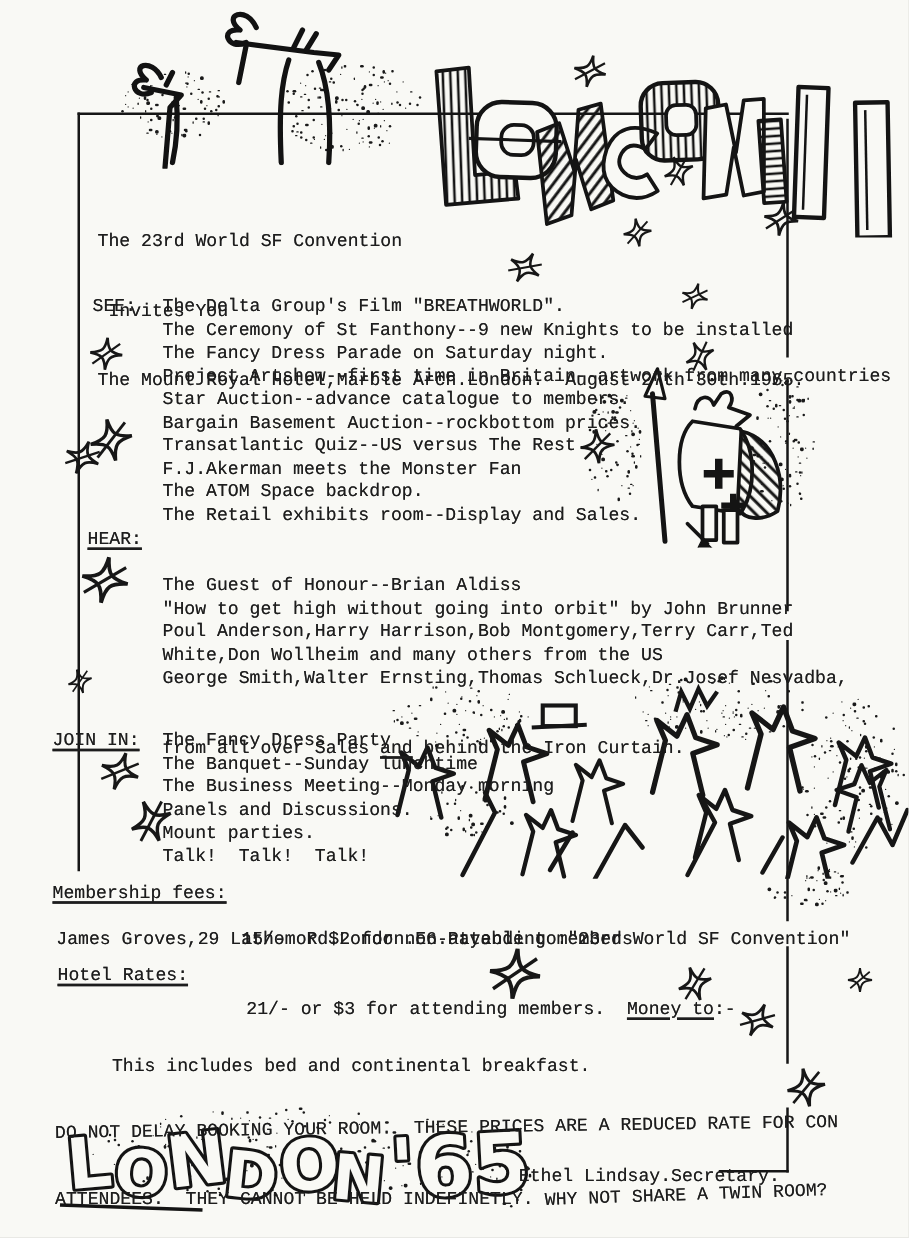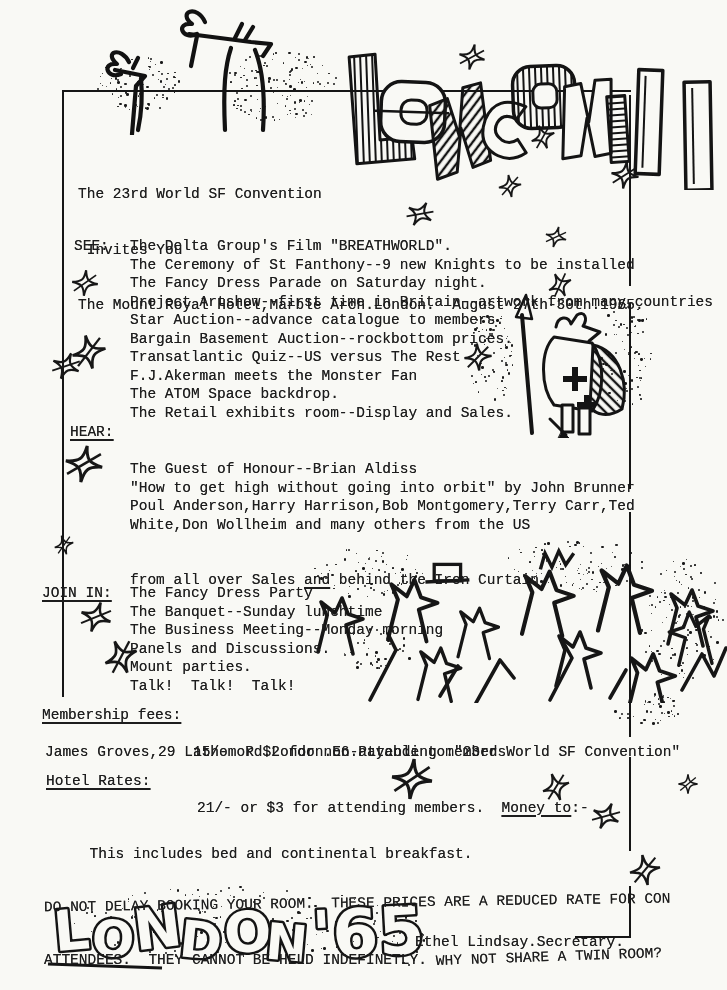--- a/index.html
+++ b/index.html
@@ -1174,21 +1174,21 @@
     <div class="line">The 23rd World SF Convention</div>
     <div class="line"> Invites You</div>
     <div class="line">The Mount Royal Hotel,Marble Arch.London.  August 27th-30th.1965.</div>
   </div>
 
   <div class="t" style="left:74px;top:237px;">SEE:</div>
   <div class="t" style="left:130px;top:237px;"><div class="line">The Delta Group's Film "BREATHWORLD".</div><div class="line">The Ceremony of St Fanthony--9 new Knights to be installed</div><div class="line">The Fancy Dress Parade on Saturday night.</div><div class="line">Project Artshow--first time in Britain--artwork from many countries</div><div class="line">Star Auction--advance catalogue to members.</div><div class="line">Bargain Basement Auction--rockbottom prices.</div><div class="line">Transatlantic Quiz--US versus The Rest</div><div class="line">F.J.Akerman meets the Monster Fan</div><div class="line">The ATOM Space backdrop.</div><div class="line">The Retail exhibits room--Display and Sales.</div></div>
 
   <div class="t u" style="left:70px;top:423px;">HEAR:</div>
   <div class="t" style="left:130px;top:423px;">
-    <div><div class="line">The Guest of Honour--Brian Aldiss</div><div class="line">"How to get high without going into orbit" by John Brunner</div><div class="line">Poul Anderson,Harry Harrison,Bob Montgomery,Terry Carr,Ted</div><div class="line">White,Don Wollheim and many others from the US</div></div>
+    <div><div class="line">The Guest of Honour--Brian Aldiss</div><div class="line">"How to get high without going into orbit" by John Brunner</div><div class="line">Poul Anderson,Harry Harrison,Bob Montgomery,Terry Carr,Ted</div><div class="line">White,Don Wollheim and many others from the US</div><div class="line">George Smith,Walter Ernsting,Thomas Schlueck,Dr.Josef Nesvadba,</div></div>
     <div class="line"><span>from all over Sales </span><span class="u">and</span><span> behind the Iron Curtain.</span></div>
   </div>
 
   <div class="t u" style="left:42px;top:584px;">JOIN IN:</div>
   <div class="t" style="left:130px;top:584px;"><div class="line">The Fancy Dress Party</div><div class="line">The Banquet--Sunday lunchtime</div><div class="line">The Business Meeting--Monday morning</div><div class="line">Panels and Discussions.</div><div class="line">Mount parties.</div><div class="line">Talk!  Talk!  Talk!</div></div>
 
   <div class="t u" style="left:42px;top:706px;">Membership fees:</div>
   <div class="t" style="left:193px;top:706px;">
     <div class="line">15/- or $2 for non-attending members</div>
     <div class="line" style="padding-left:4px;"><span>21/- or $3 for attending members.  </span><span class="u">Money to</span><span>:-</span></div>

